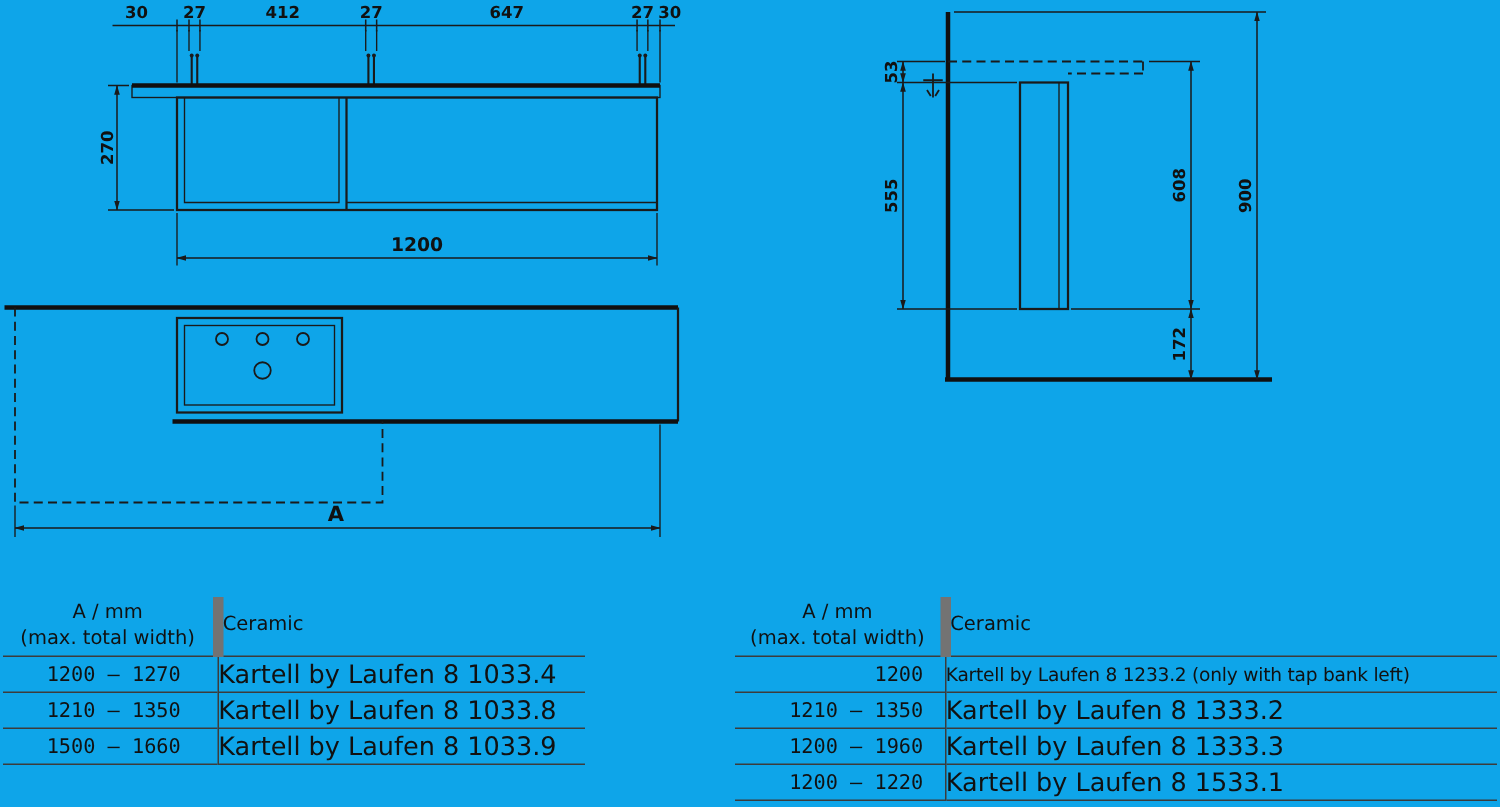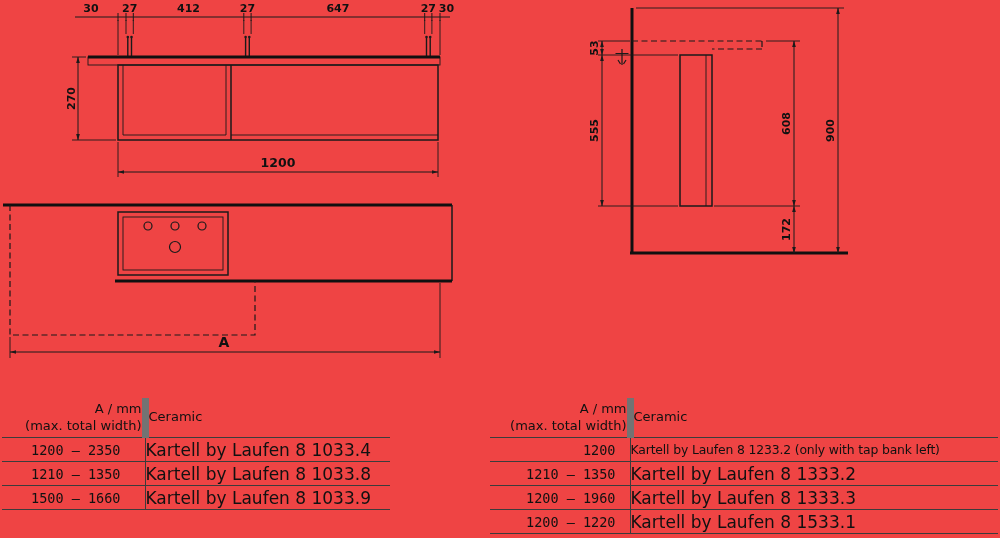--- a/index.html
+++ b/index.html
@@ -1,17 +1,17 @@
 <!DOCTYPE html>
 <html><head>
 <meta charset="utf-8">
 <style>
   html,body { margin:0; padding:0; background:#fff; }
   .page {
-    position:relative; width:1000px; height:538px; background:#ef4444;
+    position:relative; width:1000px; height:538px; background:#0ea5e9;
     font-family:"DejaVu Sans", sans-serif; color:#111; overflow:hidden;
   }
   svg.drawing { position:absolute; top:0; left:0; }
 
   
   .ln    { stroke:#1a1a1a; stroke-width:1.2; fill:none; }
   .thin  { stroke:#1a1a1a; stroke-width:0.9; fill:none; }
   .med   { stroke:#1a1a1a; stroke-width:1.5; fill:none; }
   .bold  { stroke:#101010; stroke-width:3;   fill:none; }
   .dash  { stroke:#1a1a1a; stroke-width:1.2; fill:none; stroke-dasharray:6 3.5; }
@@ -22,21 +22,21 @@
   .a-label { font-size:14px; }
 
   
   table.spec { position:absolute; top:398px; border-collapse:collapse; table-layout:fixed;
                border-bottom:1px solid #3c3c3c; }
   table.spec.left-table  { left:2px;   width:388px; }
   table.spec.right-table { left:490px; width:508px; }
   table.spec th, table.spec td { padding:0; font-weight:normal; }
   table.spec thead th { height:39px; vertical-align:middle; font-size:13px; line-height:1.25; }
   table.spec tbody td { height:23px; border-top:1px solid #3c3c3c; vertical-align:middle; }
-  th.h-width { text-align:right; }
+  th.h-width { text-align:center; }
   th.h-ceramic { text-align:left; padding-left:8px; font-size:14.5px; border-left:7px solid #737373; }
   td.num { text-align:right; font-family:"DejaVu Sans Mono", monospace; font-size:13.5px; }
   .left-table  td.num { padding-right:24px; }
   .right-table td.num { padding-right:14px; }
   td.cer { padding-left:8px; font-size:17px; border-left:1px solid #3c3c3c; white-space:nowrap; }
   td.cer.long { font-size:12.4px; letter-spacing:-0.15px; }
 </style>
 </head>
 <body>
 
@@ -178,21 +178,21 @@
       <tr>
         <th class="h-width">
           <div>A / mm</div>
           <div>(max. total width)</div>
         </th>
         <th class="h-ceramic">Ceramic</th>
       </tr>
     </thead>
     <tbody>
       <tr>
-        <td class="num">1200 – 2350</td>
+        <td class="num">1200 – 1270</td>
         <td class="cer">Kartell by Laufen 8 1033.4</td>
       </tr>
       <tr>
         <td class="num">1210 – 1350</td>
         <td class="cer">Kartell by Laufen 8 1033.8</td>
       </tr>
       <tr>
         <td class="num">1500 – 1660</td>
         <td class="cer">Kartell by Laufen 8 1033.9</td>
       </tr>

